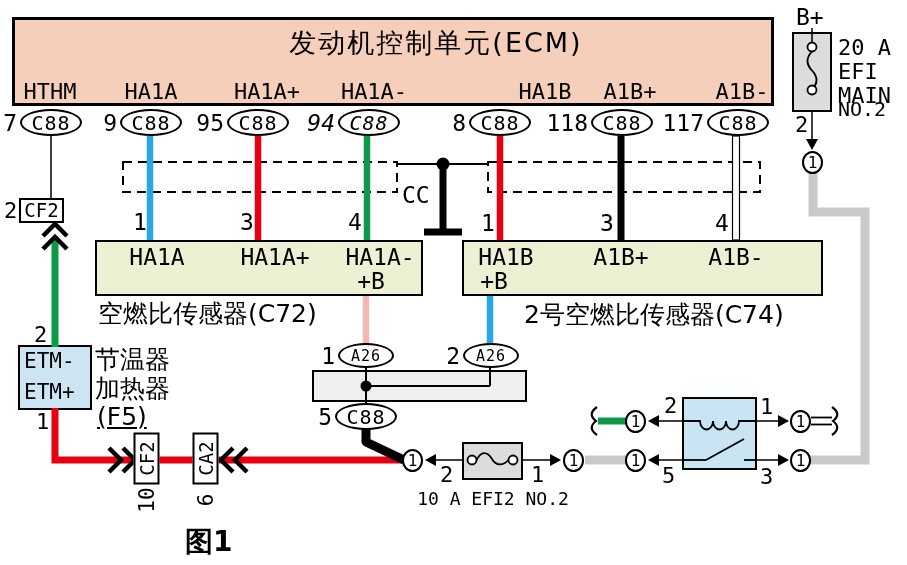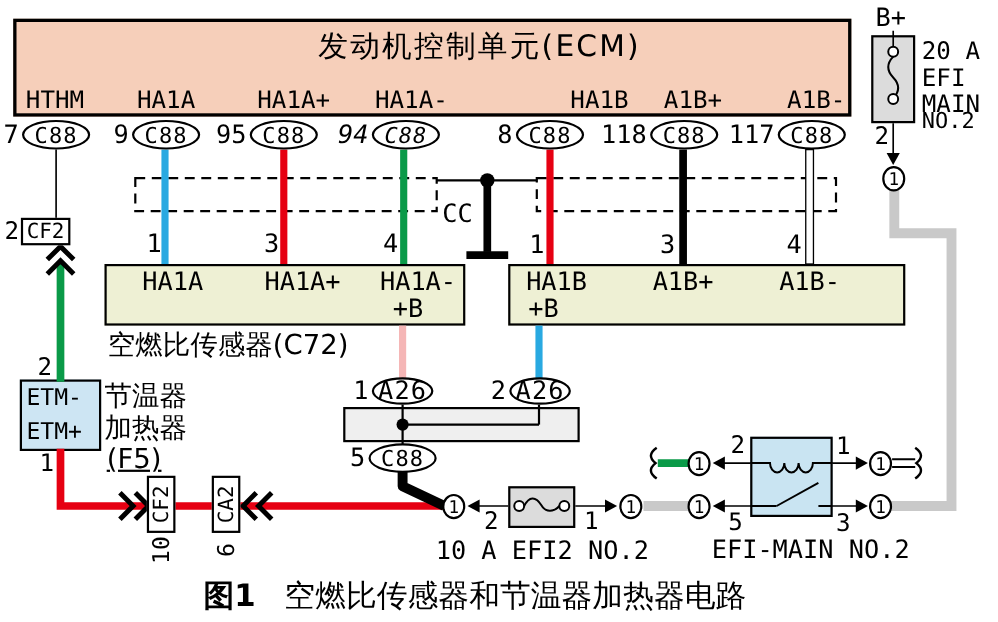--- a/index.html
+++ b/index.html
@@ -6,21 +6,21 @@
   .stage{position:relative;width:907px;height:565px;background:#fff;overflow:hidden;
          font-family:"DejaVu Sans Mono","Liberation Mono",monospace;color:#000;}
   .box{position:absolute;border:2.5px solid #000;box-sizing:border-box;z-index:1;}
   svg.wires{position:absolute;left:0;top:0;z-index:5;pointer-events:none;}
   .lbl{position:absolute;z-index:10;white-space:nowrap;line-height:1;}
   .ctr{transform:translateX(-50%);}
   .cjk{font-family:"DejaVu Sans","Liberation Sans",sans-serif;}
   .conn{position:absolute;z-index:10;}
   .conn .oval{display:flex;align-items:center;justify-content:center;width:62px;height:27px;
     border:2.4px solid #000;border-radius:50%;background:#fff;font-size:20px;letter-spacing:1px;box-sizing:border-box;}
-  .conn.small .oval{width:56px;height:25px;font-size:23px;}
+  .conn.small .oval{width:56px;height:25px;font-size:15px;}
   .conn .num{position:absolute;right:calc(100% + 3px);top:50%;transform:translateY(-50%);font-size:23px;}
   .term{position:absolute;z-index:10;width:21px;height:23px;border:2.2px solid #000;border-radius:50%;
     background:#fff;display:flex;align-items:center;justify-content:center;font-size:16px;box-sizing:border-box;}
   .pinlbl{position:absolute;bottom:4px;font-size:22px;transform:translateX(-50%);z-index:10;text-align:center;}
   .cbox{border:2px solid #000;background:#fff;padding:0 3px;font-size:19px;line-height:21px;display:inline-block;}
   .rot{position:absolute;z-index:10;display:flex;align-items:center;transform:rotate(-90deg);height:26px;}
   .rot .rnum{width:31px;text-align:center;font-size:21px;}
   .rot .rbox{width:52px;height:26px;border:2px solid #000;background:#fff;display:flex;
     align-items:center;justify-content:center;font-size:19px;box-sizing:border-box;}
 </style>
@@ -180,20 +180,21 @@
   <div class="lbl ctr" style="left:157px;top:246px;font-size:23px;">HA1A</div>
   <div class="lbl ctr" style="left:275px;top:246px;font-size:23px;">HA1A+</div>
   <div class="lbl ctr" style="left:380px;top:246px;font-size:23px;">HA1A-</div>
   <div class="lbl ctr" style="left:371px;top:270px;font-size:23px;">+B</div>
   <div class="lbl ctr" style="left:506px;top:246px;font-size:23px;">HA1B</div>
   <div class="lbl ctr" style="left:621px;top:246px;font-size:23px;">A1B+</div>
   <div class="lbl ctr" style="left:736px;top:246px;font-size:23px;">A1B-</div>
   <div class="lbl ctr" style="left:494px;top:270px;font-size:23px;">+B</div>
 
   <div class="lbl cjk" style="left:98px;top:301px;font-size:25px;">空燃比传感器(C72)</div>
+  <div class="lbl cjk" style="left:524px;top:302px;font-size:25px;">2号空燃比传感器(C74)</div>
 
   <div class="conn small" style="left:338px;top:343px;">
     <span class="num">1</span>
     <span class="oval">A26</span>
   </div>
   <div class="conn small" style="left:463px;top:343px;">
     <span class="num">2</span>
     <span class="oval">A26</span>
   </div>
 
@@ -226,34 +227,32 @@
 
   <div class="lbl" style="left:796px;top:6px;font-size:23px;">B+</div>
   <div class="lbl" style="left:838px;top:37px;font-size:22px;text-align:right;">20 A</div>
   <div class="lbl" style="left:838px;top:61px;font-size:22px;">EFI</div>
   <div class="lbl" style="left:838px;top:85px;font-size:22px;">MAIN</div>
   <div class="lbl" style="left:838px;top:99px;font-size:20px;">NO.2</div>
   <div class="lbl" style="left:795px;top:114px;font-size:22px;">2</div>
 
   <div class="lbl" style="left:440px;top:464px;font-size:22px;">2</div>
   <div class="lbl" style="left:531px;top:464px;font-size:22px;">1</div>
-  <div class="lbl ctr" style="left:493px;top:490px;font-size:23px;">10 A EFI2 NO.2</div>
+  <div class="lbl ctr" style="left:493px;top:490px;font-size:18px;">10 A EFI2 NO.2</div>
 
   <div class="lbl" style="left:664px;top:395px;font-size:22px;">2</div>
   <div class="lbl" style="left:760px;top:396px;font-size:22px;">1</div>
   <div class="lbl" style="left:662px;top:465px;font-size:22px;">5</div>
   <div class="lbl" style="left:760px;top:466px;font-size:22px;">3</div>
-  <div class="lbl ctr" style="left:737px;top:489px;font-size:23px;">EFI-MAIN NO.2</div>
 
   <div class="term" style="left:802px;top:151px;">1</div>
   <div class="term" style="left:402px;top:449px;">1</div>
   <div class="term" style="left:563px;top:449px;">1</div>
   <div class="term" style="left:625px;top:449px;">1</div>
   <div class="term" style="left:790px;top:449px;">1</div>
   <div class="term" style="left:625px;top:410px;">1</div>
   <div class="term" style="left:790px;top:410px;">1</div>
 
   <div class="lbl cjk" style="left:185px;top:528px;display:flex;gap:26px;font-size:28px;">
     <span style="font-weight:bold;">图1</span>
-    <span>空燃比传感器和节温器加热器电路</span>
   </div>
 
 </div>
 
 </body></html>

